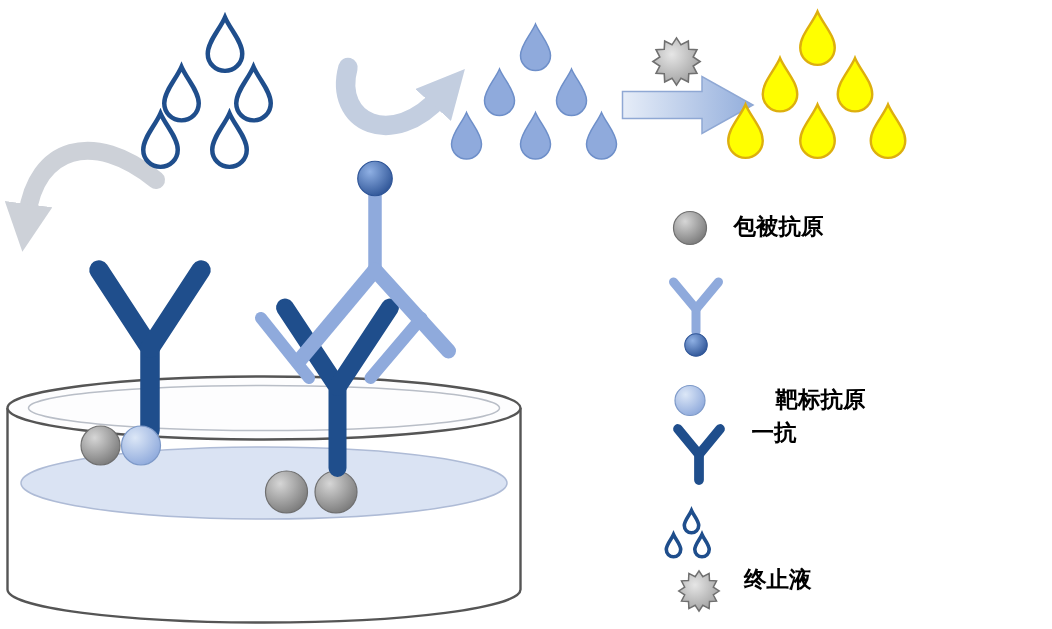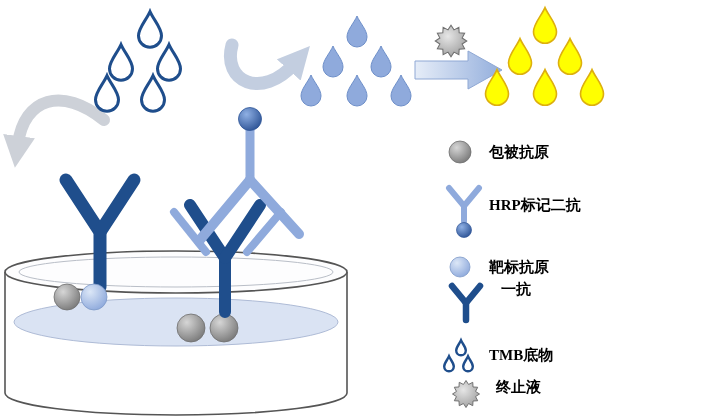--- a/index.html
+++ b/index.html
@@ -1,18 +1,18 @@
 <!DOCTYPE html>
 <html><head>
 <meta charset="utf-8">
 <style>
   html,body{margin:0;padding:0;background:#fff;}
   .canvas{
     position:relative;width:701px;height:419px;background:#ffffff;
-    overflow:hidden;font-family:Liberation Serif, serif;
+    overflow:hidden;font-family:Liberation Sans, sans-serif;
   }
   .diagram-svg{position:absolute;left:0;top:0;}
   .legend-label{
     position:absolute;font-size:15px;font-weight:bold;color:#000;
     white-space:nowrap;line-height:18px;
   }
 </style>
 </head>
 <body>
 
@@ -143,19 +143,17 @@
         <use href="#drop" transform="translate(461,348) scale(0.48)"></use>
         <use href="#drop" transform="translate(449,364) scale(0.48)"></use>
         <use href="#drop" transform="translate(468,364) scale(0.48)"></use>
       </g>
 
       <use href="#star" transform="translate(466,394) scale(0.9)" fill="url(#starGrad)" stroke="#707070" stroke-width="1.1"></use>
     </g>
   </svg>
 
   <div class="legend-label" style="left:489px;top:143px">包被抗原</div>
-  <div class="legend-label" style="left:489px;top:196px">HRP标记二抗</div>
-  <div class="legend-label" style="left:489px;top:258px">靶标抗原</div>
+  <div class="legend-label" style="left:517px;top:258px">靶标抗原</div>
   <div class="legend-label" style="left:501px;top:280px">一抗</div>
-  <div class="legend-label" style="left:489px;top:346px">TMB底物</div>
   <div class="legend-label" style="left:496px;top:378px">终止液</div>
 
 </div>
 
 </body></html>

